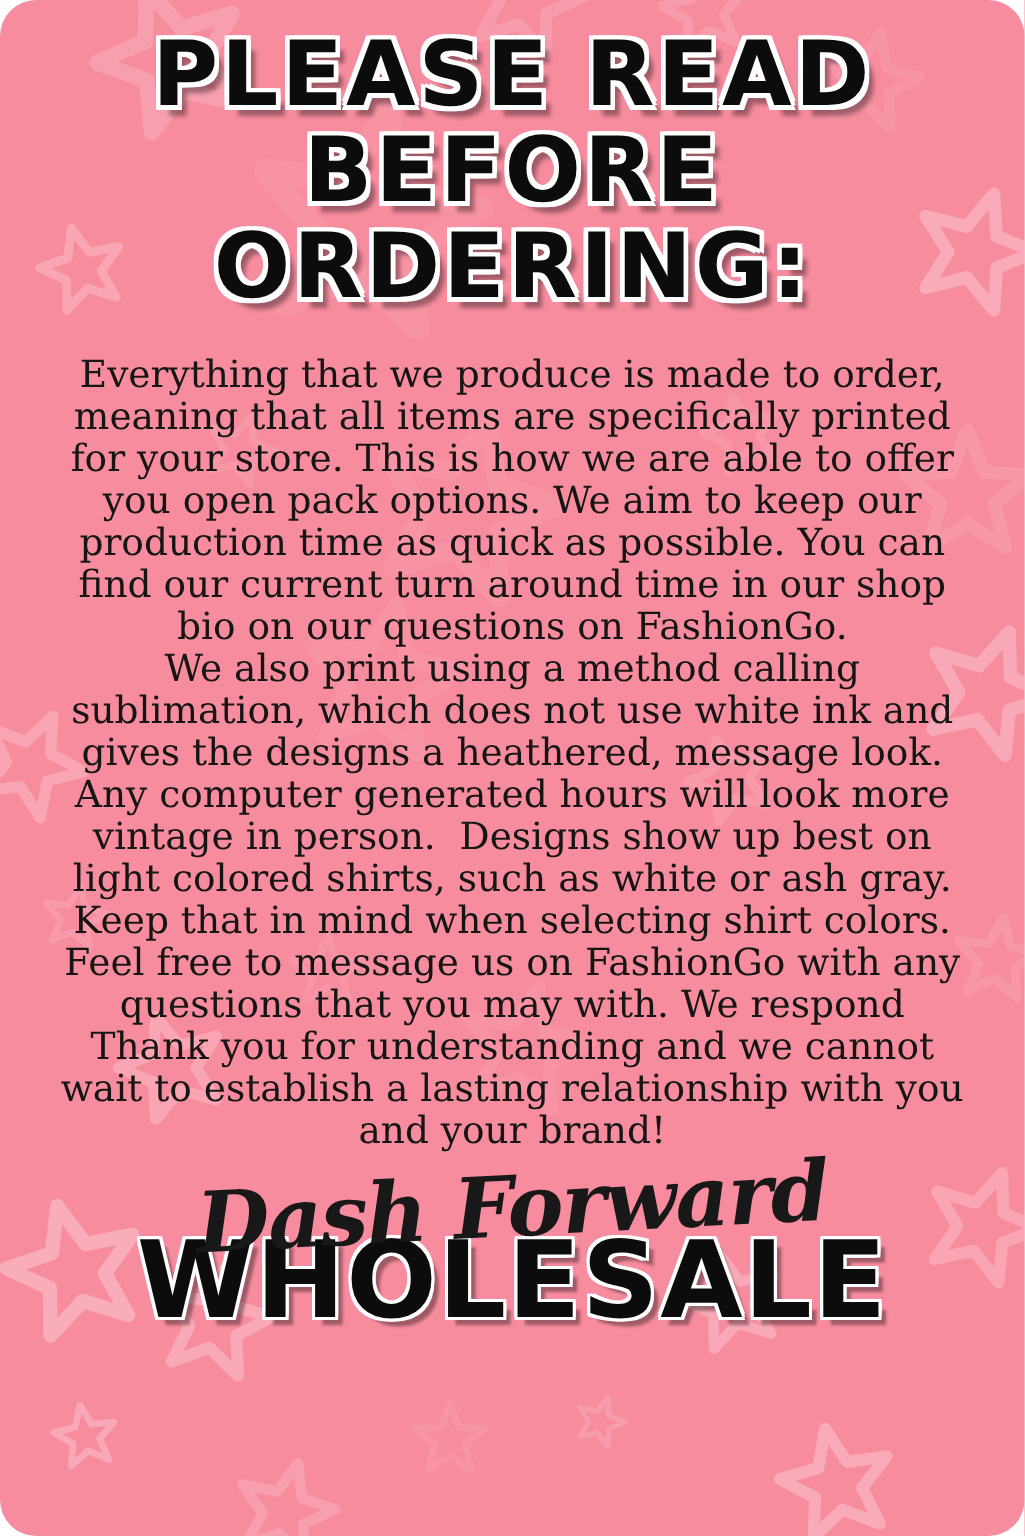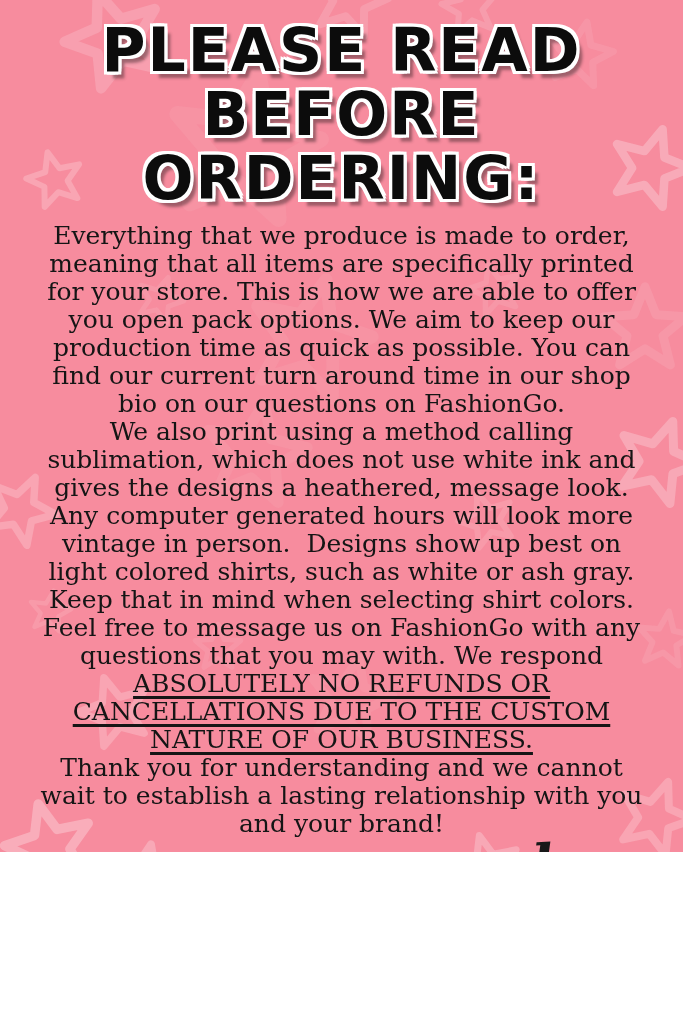--- a/index.html
+++ b/index.html
@@ -9,23 +9,24 @@
   }
   *{margin:0;padding:0;box-sizing:border-box;}
   html,body{width:683px;}
   body{
     font-family:"DejaVu Serif", serif;
     background:#fff;
   }
   .poster{
     position:relative;
     width:683px;
-    height:852px;
+    height:1024px;
     background:var(--background);
     overflow:hidden;
+    border-radius:24px;
   }
   .stars-layer{
     position:absolute;
     inset:0;
     width:683px;
     height:1024px;
     color:var(--star-color);
     z-index:0;
   }
   .content{
@@ -43,21 +44,21 @@
     line-height:64px;
     letter-spacing:2px;
     color:#0c0c0c;
     text-shadow:
       -3px -3px 0 #fff, 0 -3px 0 #fff, 3px -3px 0 #fff,
       -3px 0 0 #fff, 3px 0 0 #fff,
       -3px 3px 0 #fff, 0 3px 0 #fff, 3px 3px 0 #fff,
       6px 7px 3px rgba(50,30,35,.45);
   }
   .body-text{
-    margin-top:12px;
+    margin-top:26px;
     padding:0 14px;
   }
   .body-line{
     font-size:25px;
     line-height:28px;
     color:var(--text-color);
     white-space:pre-wrap;
   }
   .notice-line{
     text-decoration:underline;
@@ -157,25 +158,20 @@
           <div class="body-line">sublimation, which does not use white ink and</div>
           <div class="body-line">gives the designs a heathered, message look.</div>
           <div class="body-line">Any computer generated hours will look more</div>
           <div class="body-line">vintage in person.  Designs show up best on</div>
           <div class="body-line">light colored shirts, such as white or ash gray.</div>
           <div class="body-line">Keep that in mind when selecting shirt colors.</div>
           <div class="body-line">Feel free to message us on FashionGo with any</div>
           <div class="body-line">questions that you may with. We respond</div>
         </div>
       <div>
-          <div class="body-line notice-line">ABSOLUTELY NO REFUNDS OR</div>
-          <div class="body-line notice-line">CANCELLATIONS DUE TO THE CUSTOM</div>
-          <div class="body-line notice-line">NATURE OF OUR BUSINESS.</div>
-        </div>
-      <div>
           <div class="body-line">Thank you for understanding and we cannot</div>
           <div class="body-line">wait to establish a lasting relationship with you</div>
           <div class="body-line">and your brand!</div>
         </div>
     </main>
 
     <footer class="brand">
       <div class="brand-script">Dash Forward</div>
       <div class="brand-wordmark">WHOLESALE</div>
     </footer>

